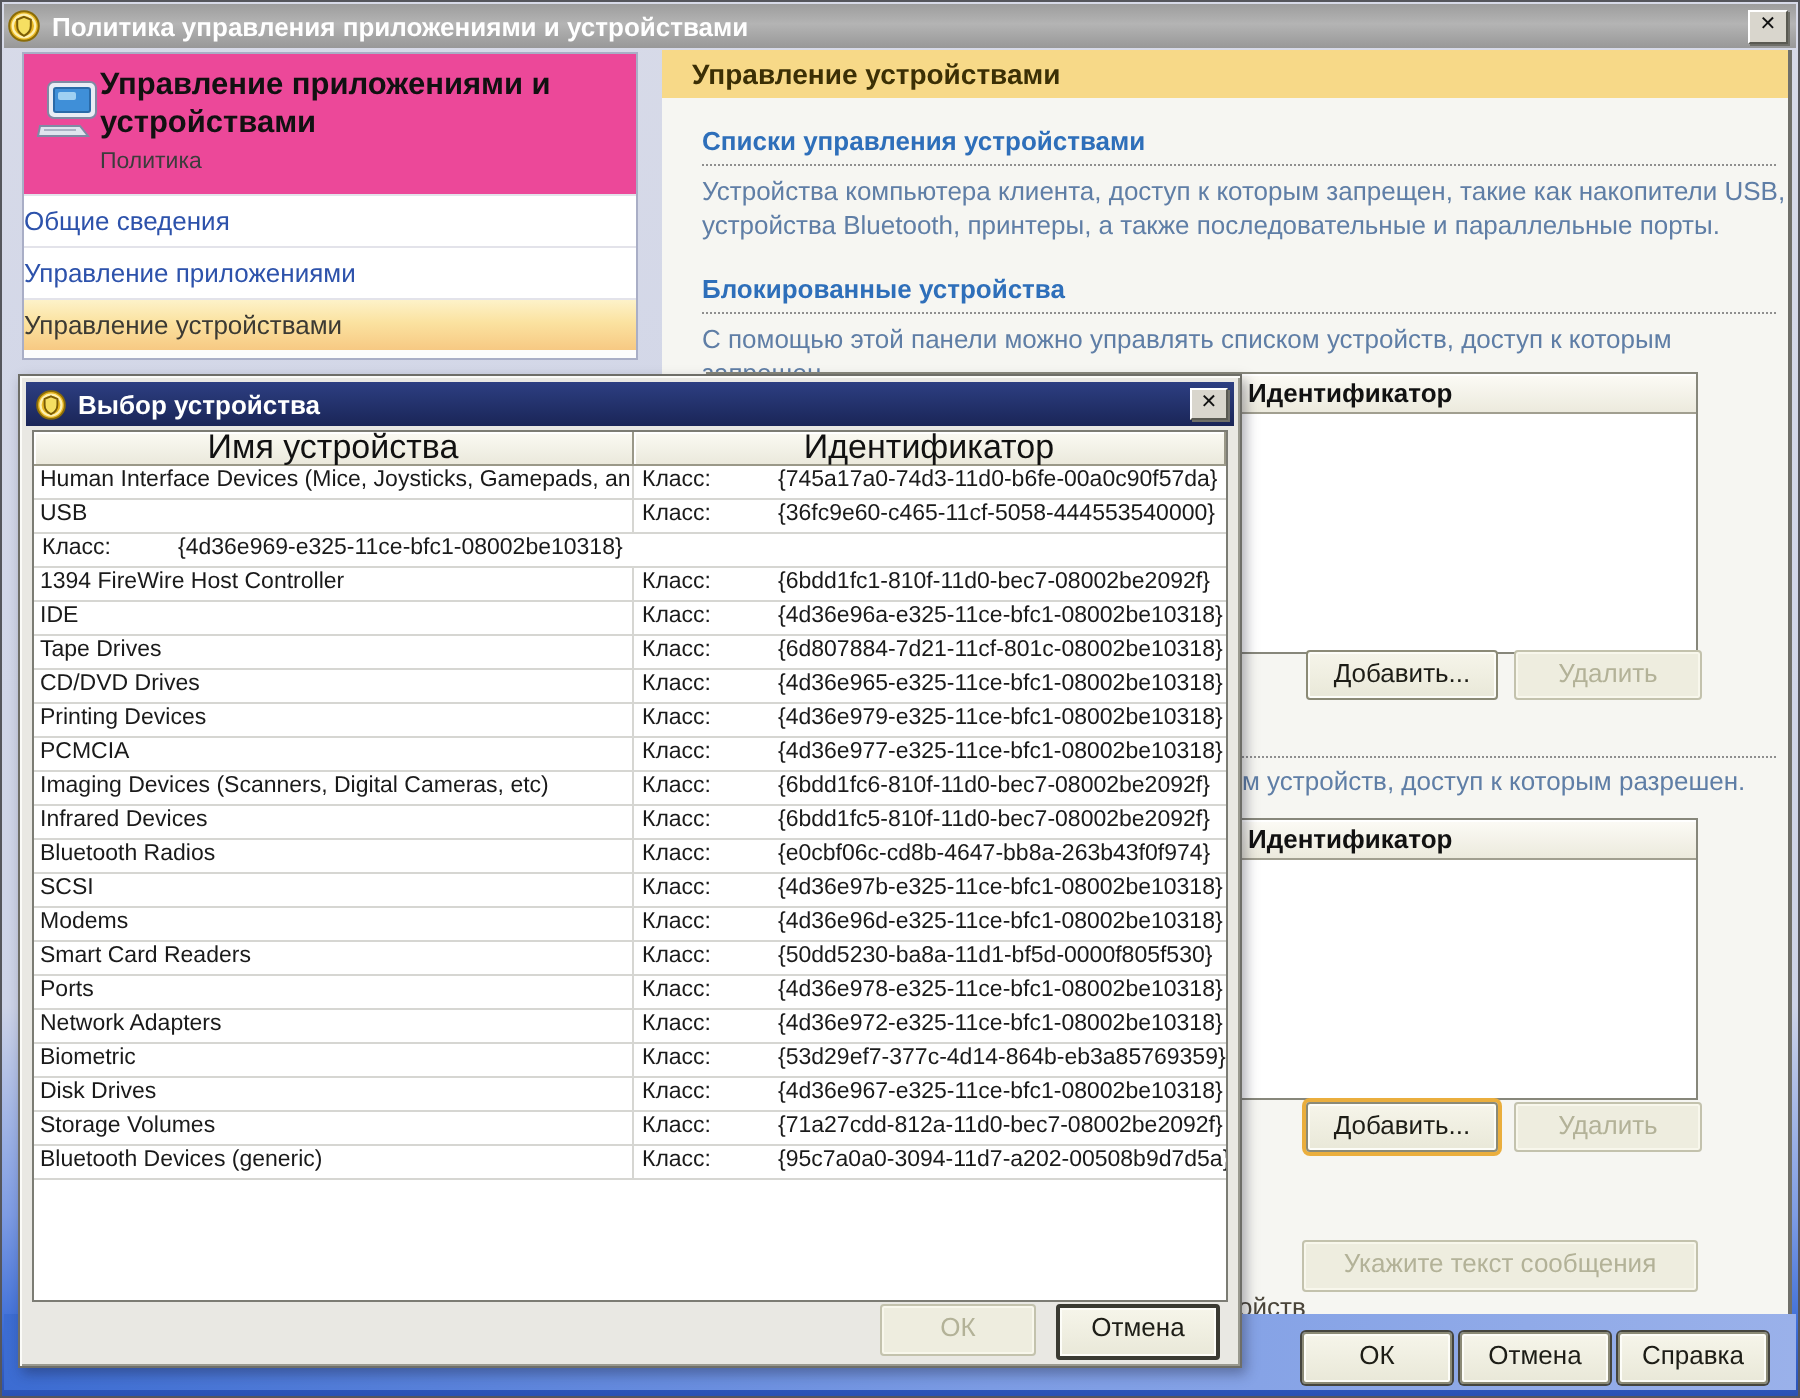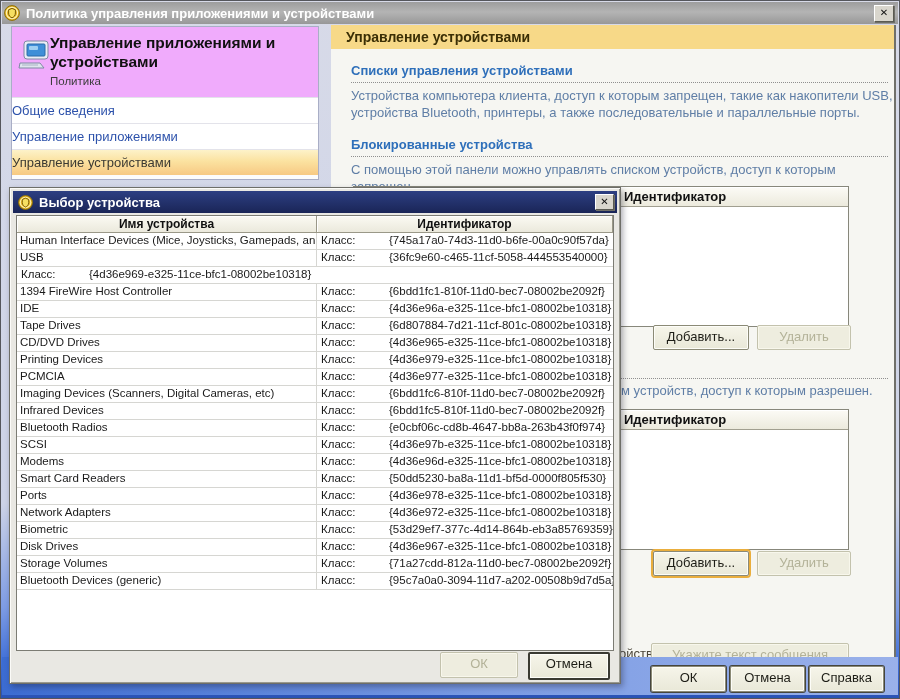--- a/index.html
+++ b/index.html
@@ -11,21 +11,21 @@
     background:linear-gradient(180deg,#9d9d9d,#b4b4b4 45%,#989898);
     display:flex;align-items:center;gap:6px;padding:0 4px 0 2px;}
   .titlebar .t{color:#ffffff;font-weight:bold;font-size:13px;white-space:nowrap;}
   .xbtn{width:18px;height:15px;background:#d9d6cd;border:1px solid;border-color:#ffffff #5a5a52 #5a5a52 #ffffff;
     box-shadow:1px 1px 0 #6f6f68;font-size:10px;font-weight:bold;color:#111;
     display:flex;align-items:center;justify-content:center;cursor:default;line-height:1;}
   .titlebar .xbtn{margin-left:auto;}
   
   .sidebar{position:absolute;left:10px;top:25px;width:306px;height:152px;background:#fcfcfc;
     border:1px solid #a9aec6;}
-  .sb-head{position:relative;height:70px;background:#f0abfc;}
+  .sb-head{position:relative;height:70px;background:#ec4899;}
   .sb-icon{position:absolute;left:5px;top:12px;}
   .sb-title{position:absolute;left:38px;top:6px;width:258px;font-size:15.5px;font-weight:bold;color:#111;line-height:19px;}
   .sb-sub{position:absolute;left:38px;top:48px;font-size:11.5px;color:#3c3c3c;}
   .sb-item{height:25px;line-height:25px;font-size:13px;color:#2d52ab;
     background:#ffffff;border-top:1px solid #e3e3ea;cursor:pointer;white-space:nowrap;}
   .sb-item.sel{background:linear-gradient(180deg,#fdf2c9 0%,#fbe2a0 45%,#f7c983 100%);color:#3c3a33;}
   
   .rpanel{position:absolute;left:330px;top:24px;width:563px;height:632px;background:#f6f6f2;
     border-right:2px solid #70706a;}
   .pheader{position:absolute;left:0;top:0;right:0;height:24px;background:#f7d988;
@@ -54,21 +54,21 @@
     box-shadow:inset 1px 1px 0 #fbfbf8,inset -1px -1px 0 #99998f,2px 3px 6px rgba(20,20,40,.35);}
   .dlg-title{position:absolute;left:3px;top:3px;right:3px;height:22px;
     background:linear-gradient(180deg,#2d3f82,#1a2557);display:flex;align-items:center;gap:6px;
     padding:0 3px 0 5px;color:#fff;font-weight:bold;font-size:13px;}
   .dlg-title .xbtn{margin-left:auto;width:17px;height:14px;}
   .dlg-table{position:absolute;left:6px;top:27px;width:596px;height:434px;background:#ffffff;
     border:1px solid #7c7c74;overflow:hidden;}
   .thead{display:flex;height:17px;}
   .th{background:linear-gradient(180deg,#fbfaf3,#ebe9dc);border-right:1px solid #9a9888;
     border-bottom:1px solid #9a9888;box-shadow:inset 1px 1px 0 #ffffff;
-    font-weight:bold;font-size:12px;color:#111;text-align:center;line-height:16px;cursor:default;}
+    font-weight:normal;font-size:17px;color:#111;text-align:center;line-height:16px;cursor:default;}
   .th-name{width:299px;}
   .th-id{flex:1;}
   .trow{display:flex;height:16px;border-bottom:1px solid #d6d6d2;font-size:11.5px;color:#1a1a1a;line-height:15px;}
   .td-name{width:296px;border-right:1px solid #d6d6d2;padding-left:3px;white-space:nowrap;overflow:hidden;}
   .td-id{flex:1;display:flex;white-space:nowrap;overflow:hidden;}
   .cls{width:68px;padding-left:4px;flex:none;}
   .guid{}
   svg{display:block;}
 </style>
 </head>
@@ -131,21 +131,21 @@
 
     <div class="listbox" style="top:384px;">
       <div class="lb-head">
         <span class="lb-label">Идентификатор</span>
       </div>
     </div>
     <div class="btn gold" style="top:526px;left:322px;width:94px;">Добавить...</div>
     <div class="btn disabled" style="top:526px;left:426px;width:92px;">Удалить</div>
 
     <div class="frag" style="left:288px;top:601px;color:#4a453a;margin-top:20px;">ойств</div>
-    <div class="btn disabled" style="top:618px;left:320px;width:196px;height:24px;line-height:22px;">Укажите текст сообщения</div>
+    <div class="btn disabled" style="top:595px;left:320px;width:196px;height:24px;line-height:22px;">Укажите текст сообщения</div>
   </div>
 
   <div class="footer">
     <div class="btn" style="left:649px;">ОК</div>
     <div class="btn" style="left:728px;">Отмена</div>
     <div class="btn" style="left:807px;">Справка</div>
   </div>
 
   <div class="dialog">
     <div class="dlg-title">

